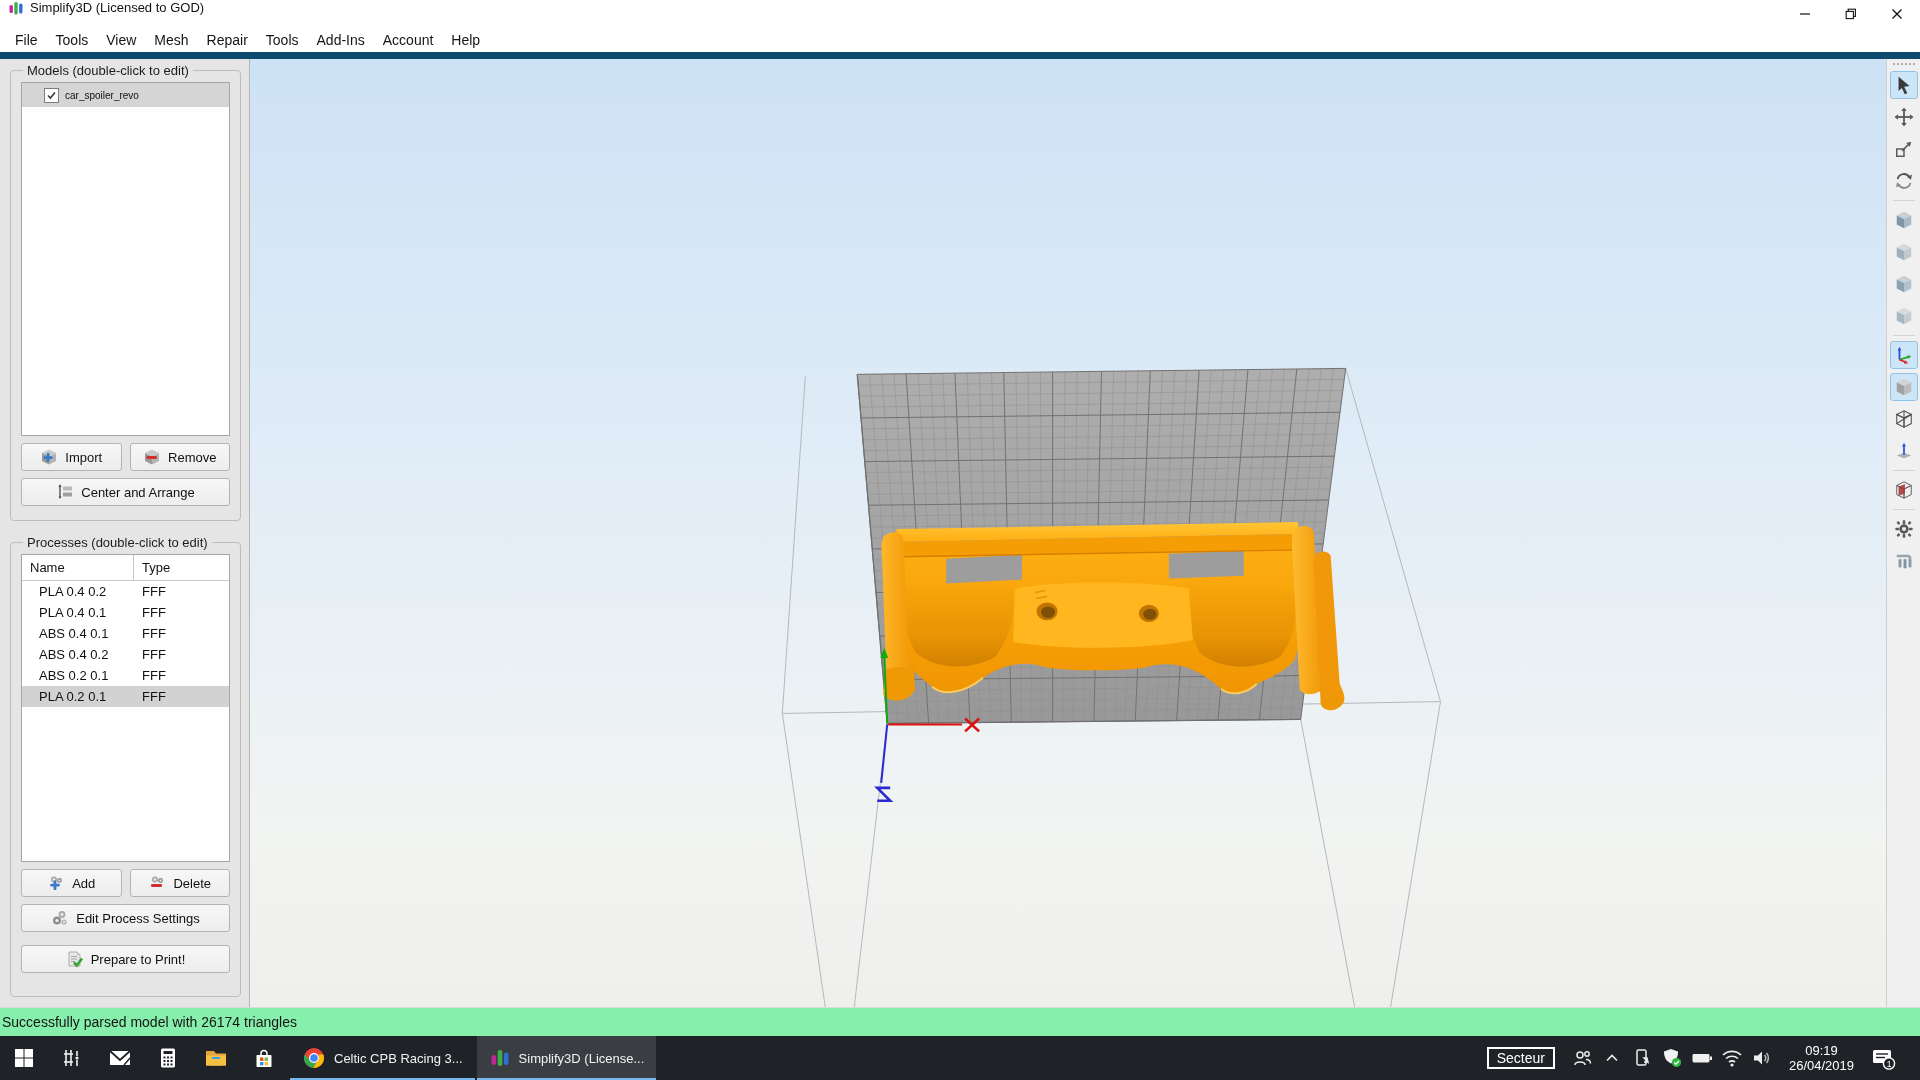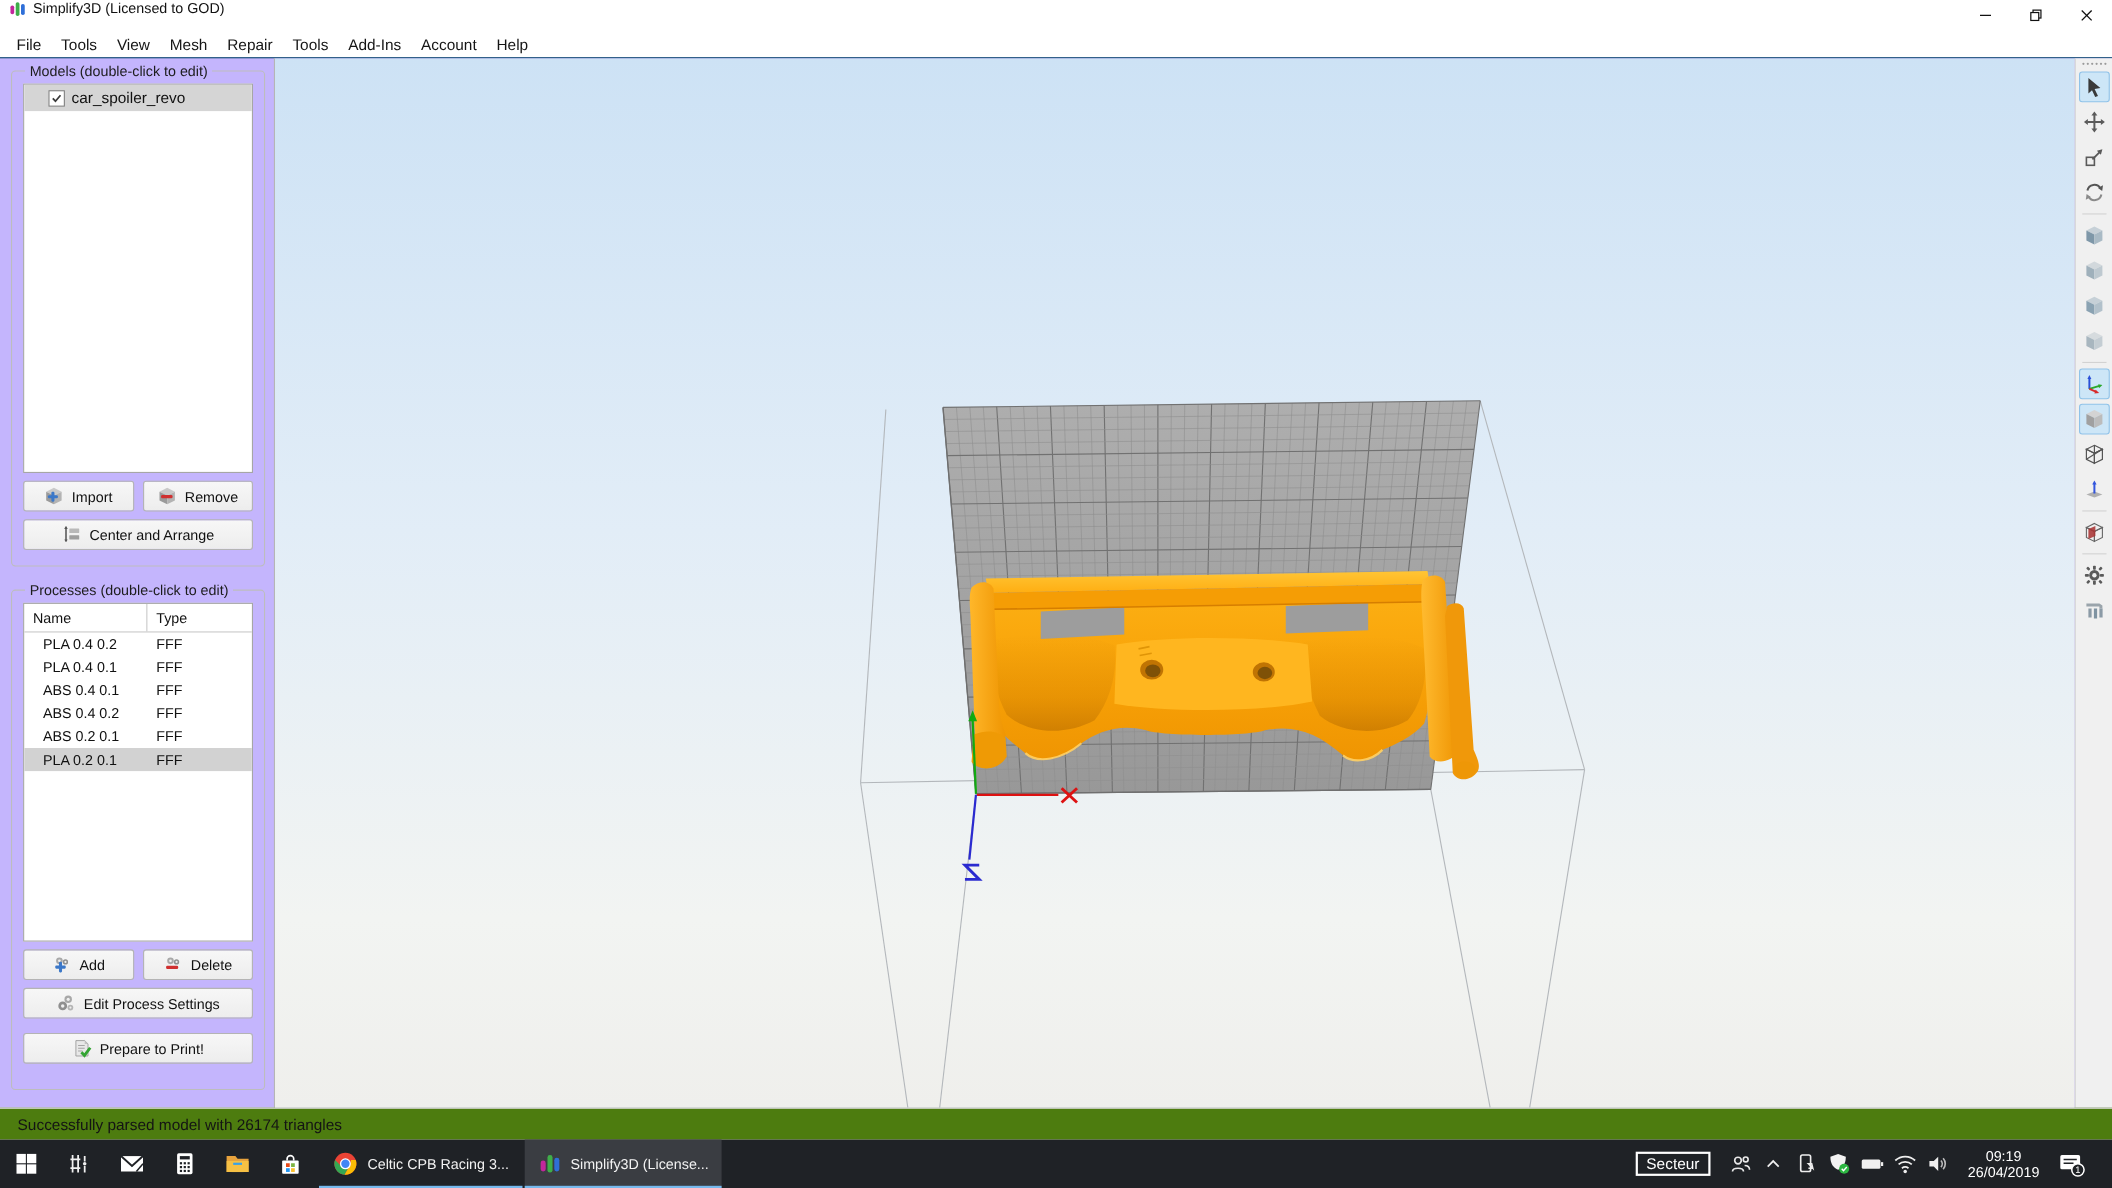--- a/index.html
+++ b/index.html
@@ -13,32 +13,32 @@
   .titlebar .title{font-size:13px;color:#111;}
   .titlebar .spacer{flex:1;}
   .winbtn{width:46px;height:27px;display:flex;align-items:center;justify-content:center;}
   .winbtn svg{display:block}
 
   
   .menubar{height:25px;background:#ffffff;display:flex;align-items:center;padding-left:6px;flex:0 0 auto;}
   .menuitem{font-size:14px;color:#151515;padding:0 9px;height:100%;display:flex;align-items:center;}
 
   
-  .main{flex:1;display:flex;background:#c4b5fd;border-top:1px solid #0c4a6e;min-height:0;}
+  .main{flex:1;display:flex;background:#e5e5e5;border-top:7px solid #0c4a6e;min-height:0;}
 
   
   .leftpanel{width:250px;flex:0 0 auto;padding:4px 8px 0 10px;box-sizing:border-box;border-right:1px solid #b5b5b5;}
   fieldset{border:1px solid #bdbdbd;border-radius:4px;margin:0;padding:4px 10px 10px 10px;}
   fieldset.models{height:458px;box-sizing:border-box;}
   fieldset.processes{margin-top:14px;height:462px;box-sizing:border-box;}
   legend{font-size:13px;color:#1c1c1c;padding:0 4px;margin-left:2px;}
   .modellist{height:352px;background:#fff;border:1px solid #a6a6a6;overflow:hidden;}
   .modelrow{height:24px;display:flex;align-items:center;background:#d5d5d5;padding-left:22px;}
   .cb{width:13px;height:13px;background:#fff;border:1px solid #7d7d7d;display:flex;align-items:center;justify-content:center;margin-right:6px;flex:0 0 auto;}
-  .modelrow .mlabel{font-size:14px;color:#111;}
+  .modelrow .mlabel{font-size:10px;color:#111;}
   .btnrow{display:flex;gap:8px;margin-top:7px;}
   .btn{background:linear-gradient(#f7f7f7,#ededed);border:1px solid #b4b4b4;border-radius:3px;
        height:28px;display:flex;align-items:center;justify-content:center;gap:7px;
        font-size:13px;color:#111;flex:1;box-sizing:border-box;}
   .btn svg{flex:0 0 auto;}
   .btn.wide{width:100%;margin-top:7px;flex:none;}
 
   .proclist{height:306px;background:#fff;border:1px solid #a6a6a6;overflow:hidden;font-size:13px;}
   .prochead{display:grid;grid-template-columns:112px 1fr;height:25px;border-bottom:1px solid #c9c9c9;}
   .prochead .hc{display:flex;align-items:center;padding-left:8px;color:#111;}
@@ -55,22 +55,22 @@
   
   .toolbar{width:33px;flex:0 0 auto;background:#f0f0f0;border-left:1px solid #cfcfcf;
            display:flex;flex-direction:column;align-items:center;padding-top:2px;}
   .handle{width:22px;height:6px;display:flex;justify-content:center;gap:2px;align-items:center;margin-bottom:2px;}
   .handle i{width:2px;height:2px;border-radius:50%;background:#9a9a9a;}
   .tool{width:28px;height:28px;border-radius:3px;display:flex;align-items:center;justify-content:center;margin:2px 0;}
   .tool.active{background:#cde6f7;border:1px solid #8fc2e9;width:26px;height:26px;}
   .tsep{width:22px;height:1px;background:#d2d2d2;margin:3px 0;}
 
   
-  .statusbar{height:28px;background:#4d7c0f;border-top:1px solid #dadada;display:flex;align-items:center;
-             padding-left:16px;font-size:14px;color:#141414;flex:0 0 auto;}
+  .statusbar{height:28px;background:#86efac;border-top:1px solid #dadada;display:flex;align-items:center;
+             padding-left:2px;font-size:14px;color:#141414;flex:0 0 auto;}
 
   
   .taskbar{height:44px;background:#1f2226;display:flex;align-items:stretch;color:#fff;flex:0 0 auto;}
   .tbicon{width:48px;display:flex;align-items:center;justify-content:center;}
   .tbapp{display:flex;align-items:center;gap:8px;padding:0 12px;margin-left:2px;position:relative;max-width:200px;}
   .tbapp .applabel{font-size:13px;color:#f2f2f2;white-space:nowrap;overflow:hidden;text-overflow:ellipsis;max-width:140px;}
   .tbapp .runline{position:absolute;left:0;right:0;bottom:0;height:2px;background:#76b9ed;}
   .tbapp.active{background:#3a3d42;}
   .tray{margin-left:auto;display:flex;align-items:center;gap:4px;padding-right:20px;}
   .secteur{border:2px solid #fff;padding:1px 8px;font-size:14px;color:#fff;margin-right:10px;}

